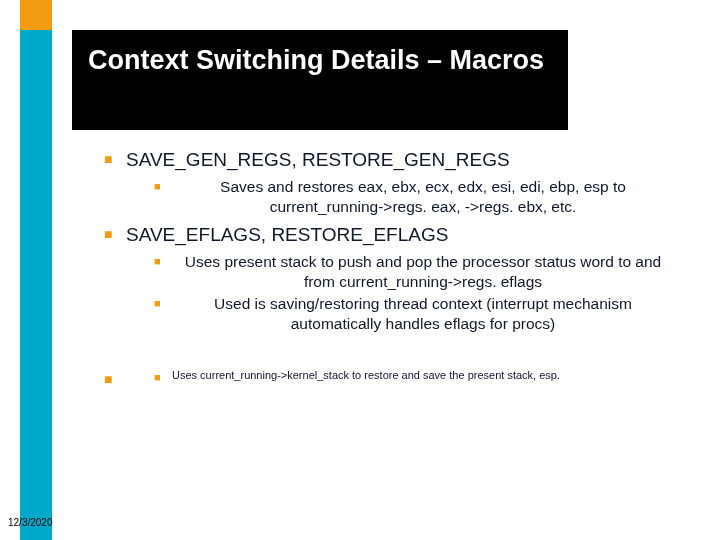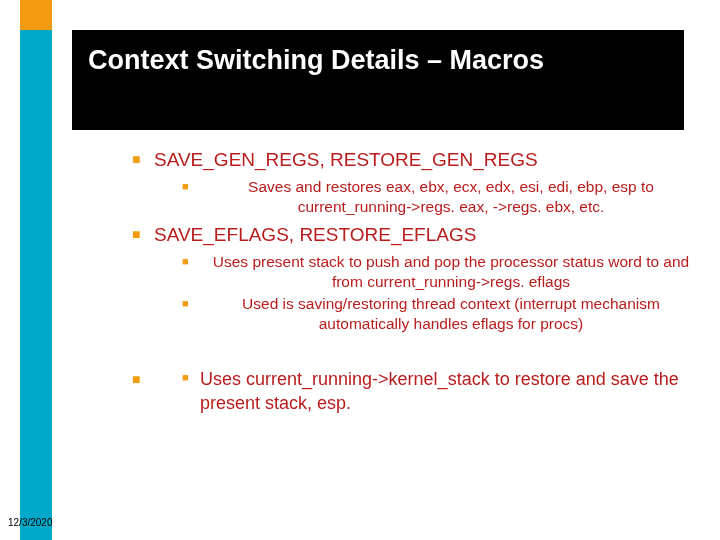--- a/index.html
+++ b/index.html
@@ -24,37 +24,37 @@
     left: 20px;
     top: 0;
     width: 32px;
     height: 30px;
     background: #f39c12;
   }
   .title-box {
     position: absolute;
     left: 72px;
     top: 30px;
-    width: 612px;
+    width: 496px;
     height: 100px;
     background: #000;
     color: #fff;
     padding: 14px 16px;
   }
   .title-box h1 {
     font-size: 27px;
     font-weight: bold;
     line-height: 1.25;
   }
   .content {
     position: absolute;
-    left: 132px;
+    left: 104px;
     top: 148px;
     width: 570px;
-    color: #b91c1c;
+    color: #0f172a;
   }
   ul.top {
     list-style: none;
     padding-left: 0;
   }
   ul.top > li {
     position: relative;
     padding-left: 22px;
     margin-bottom: 4px;
     font-size: 19px;
@@ -92,21 +92,21 @@
     font-size: 11px;
   }
   ul.subsub {
     list-style: none;
     padding-left: 28px;
     margin-top: 2px;
   }
   ul.subsub > li {
     position: relative;
     padding-left: 18px;
-    font-size: 18px;
+    font-size: 11px;
     line-height: 1.3;
     margin-bottom: 2px;
     margin-top: 34px;
   }
   ul.subsub > li::before {
     content: "■";
     position: absolute;
     left: 0;
     top: 2px;
     color: #f39c12;

